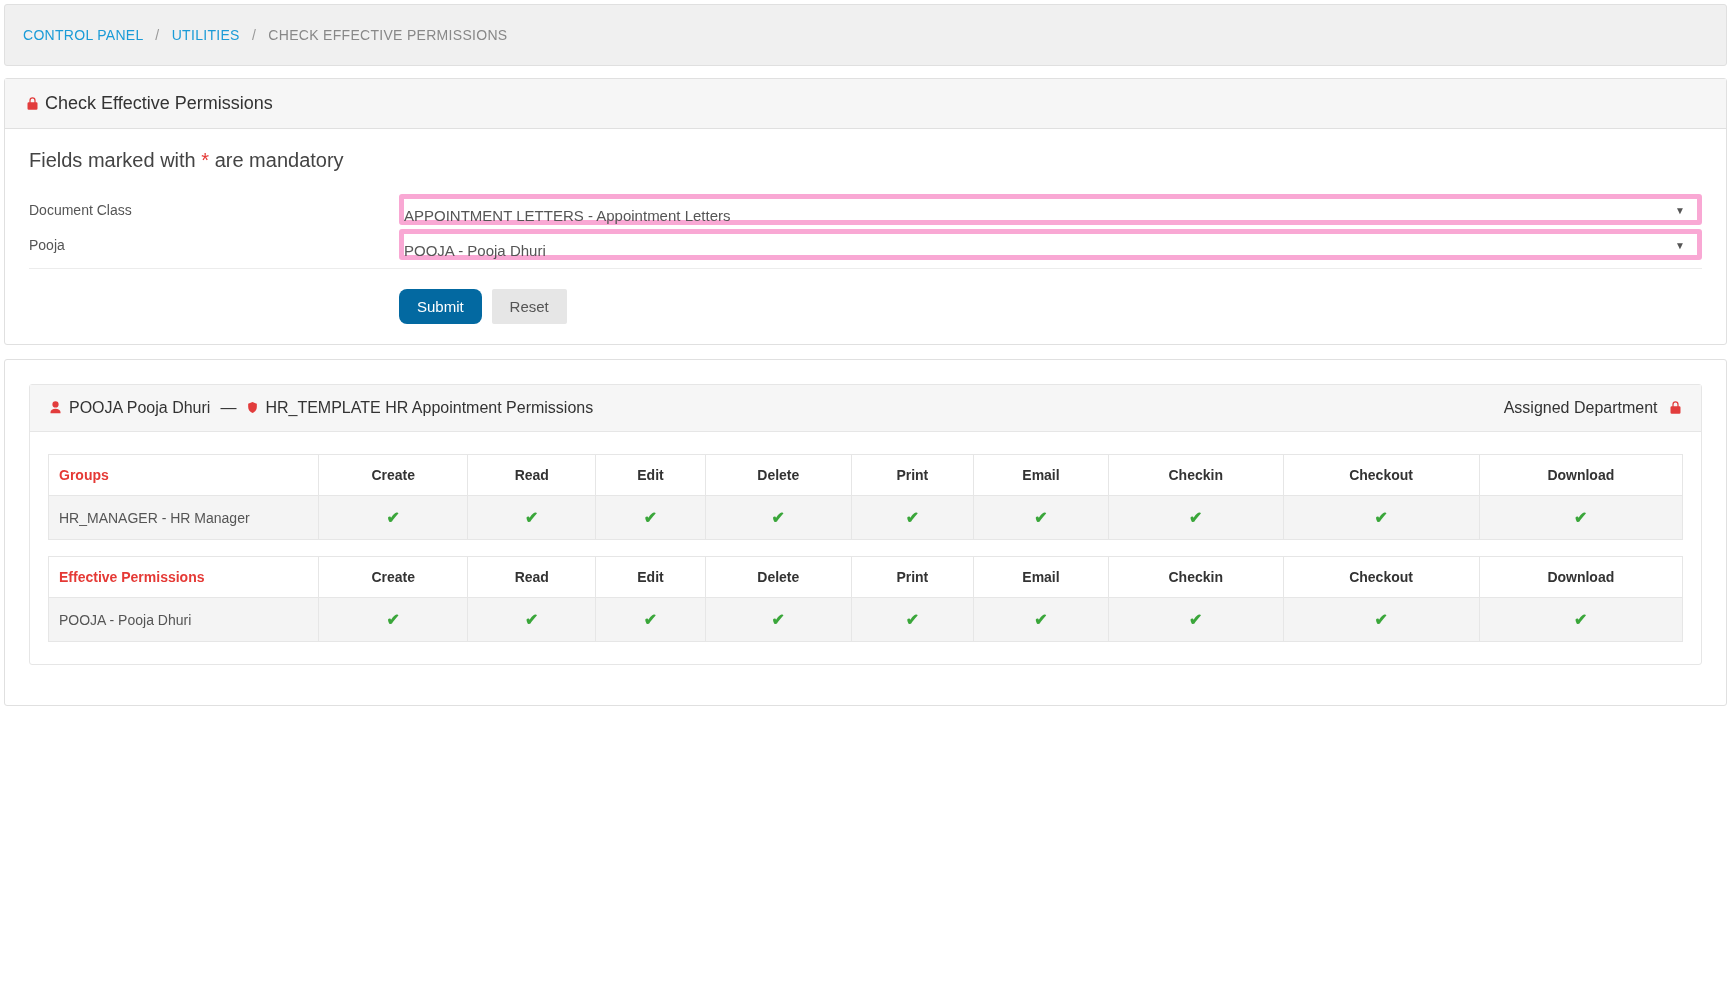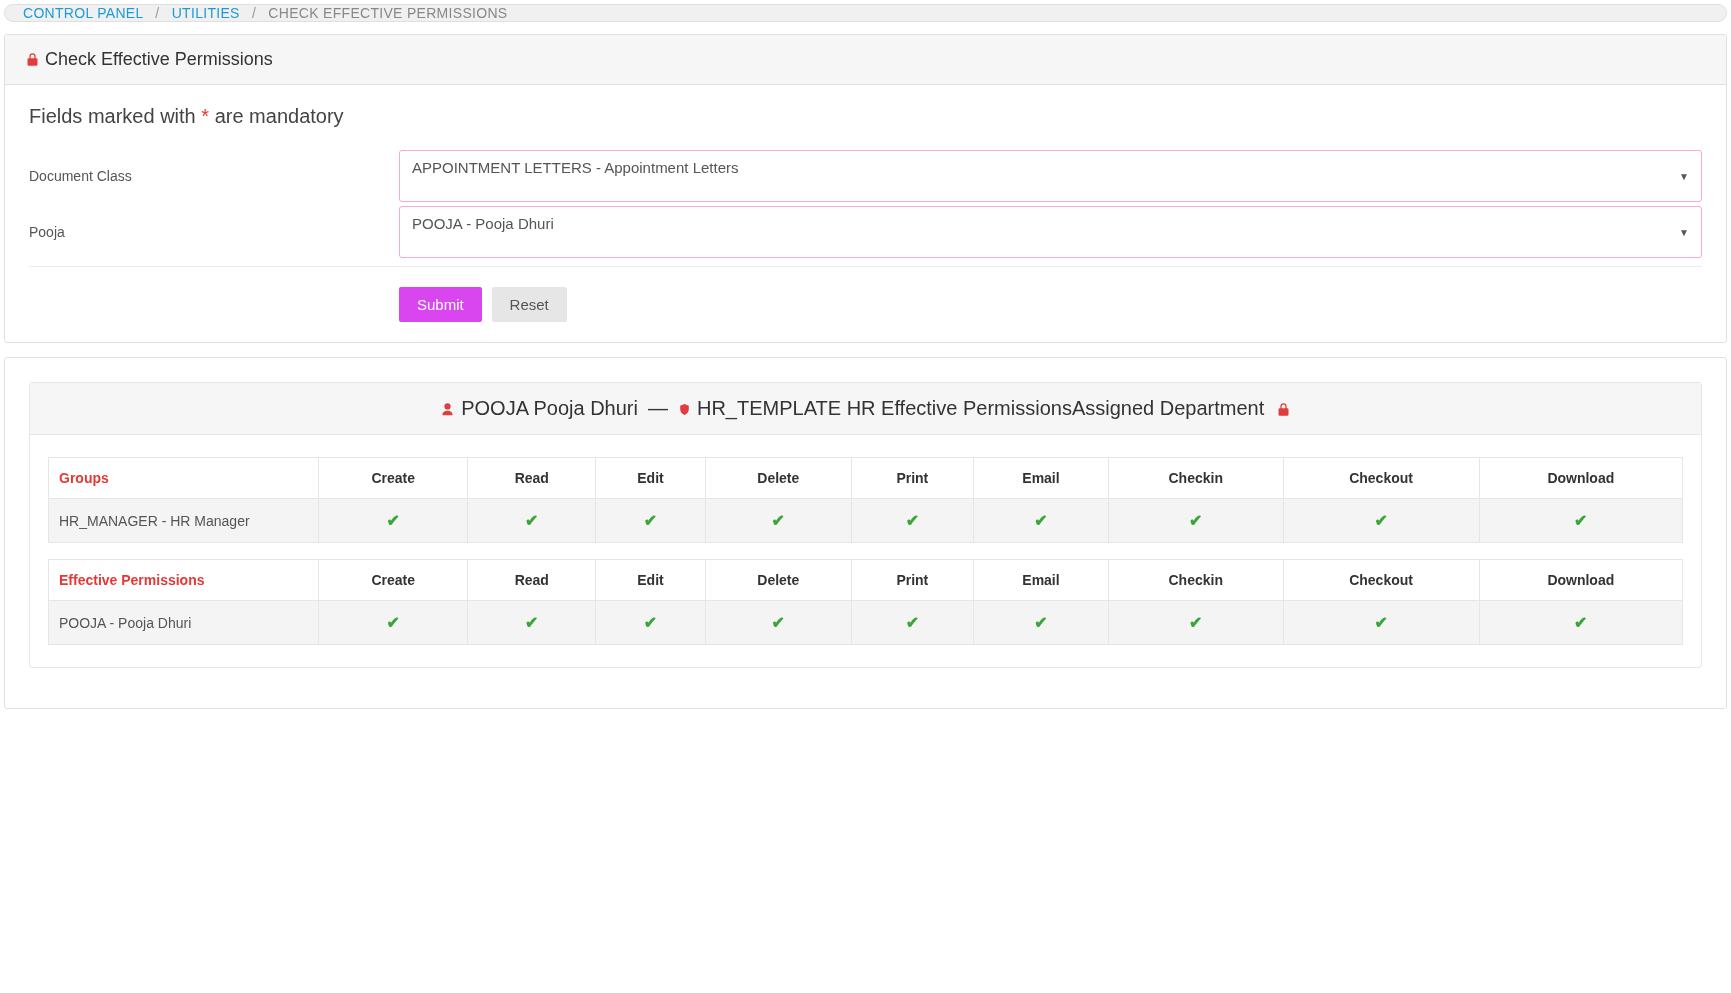--- a/index.html
+++ b/index.html
@@ -10,22 +10,22 @@
     font-size: 14px;
     color: #333;
     background: #fff;
   }
   .page {
     padding: 4px;
   }
   .breadcrumb {
     background: #f0f0f0;
     border: 1px solid #e0e0e0;
-    border-radius: 13px;
-    padding: 0 18px;
+    border-radius: 3px;
+    padding: 22px 18px;
     margin-bottom: 12px;
     font-size: 14px;
     letter-spacing: 0.3px;
   }
   .breadcrumb a {
     color: #1a9bd7;
     text-decoration: none;
   }
   .breadcrumb .sep {
     margin: 0 8px;
@@ -64,24 +64,24 @@
   .form-label {
     width: 370px;
     font-size: 14px;
     color: #555;
   }
   .form-control {
     flex: 1;
   }
   .select {
     width: 100%;
-    height: 52px;
-    border: 1px solid #f9a8d4;
+    height: 31px;
+    border: 5px solid #f9a8d4;
     border-radius: 3px;
-    padding: 8px 12px;
+    padding: 8px 0;
     font-size: 15px;
     color: #555;
     background: #fff;
     position: relative;
   }
   .select .caret {
     position: absolute;
     right: 12px;
     top: 50%;
     transform: translateY(-50%);
@@ -98,43 +98,44 @@
   .btn {
     display: inline-block;
     padding: 9px 18px;
     font-size: 15px;
     border: none;
     border-radius: 2px;
     cursor: pointer;
     margin-right: 6px;
   }
   .btn-primary {
-    background: #d946ef;
+    background: #0369a1;
     color: #fff;
+    border-radius: 8px;
   }
   .btn-default {
     background: #e6e6e6;
     color: #555;
   }
   .results-body {
     padding: 24px 24px 40px 24px;
   }
   .sub-panel {
     border: 1px solid #e6e6e6;
     border-radius: 3px;
   }
   .sub-header {
     background: #f6f6f6;
     border-bottom: 1px solid #e6e6e6;
     padding: 14px 18px;
-    font-size: 20px;
+    font-size: 16px;
     color: #333;
     display: flex;
     align-items: center;
-    justify-content: center;
+    justify-content: space-between;
   }
   .sub-header-left {
     display: flex;
     align-items: center;
     gap: 6px;
     flex-wrap: wrap;
   }
   .sub-body {
     padding: 22px 18px;
   }
@@ -242,21 +243,21 @@
                   <path d="M12 12a5 5 0 1 0 0-10 5 5 0 0 0 0 10zm0 2c-4.4 0-8 2.2-8 5v2h16v-2c0-2.8-3.6-5-8-5z"></path>
                 </svg>
             </span>
             <span>POOJA Pooja Dhuri</span>
             <span class="dash">—</span>
             <span class="icon-red">
               <svg width="13" height="15" viewBox="0 0 24 24" fill="currentColor">
                   <path d="M12 2l8 3v6c0 5-3.4 9.7-8 11-4.6-1.3-8-6-8-11V5l8-3z"></path>
                 </svg>
             </span>
-            <span>HR_TEMPLATE HR Effective Permissions</span>
+            <span>HR_TEMPLATE HR Appointment Permissions</span>
           </div>
           <div>
             <span>Assigned Department</span>
             <span class="icon-red" style="margin-left:6px;">
               <svg width="15" height="15" viewBox="0 0 24 24" fill="currentColor">
                   <path d="M12 2a5 5 0 0 0-5 5v3H6a2 2 0 0 0-2 2v8a2 2 0 0 0 2 2h12a2 2 0 0 0 2-2v-8a2 2 0 0 0-2-2h-1V7a5 5 0 0 0-5-5zm-3 5a3 3 0 1 1 6 0v3H9V7z"></path>
                 </svg>
             </span>
           </div>
         </div>

